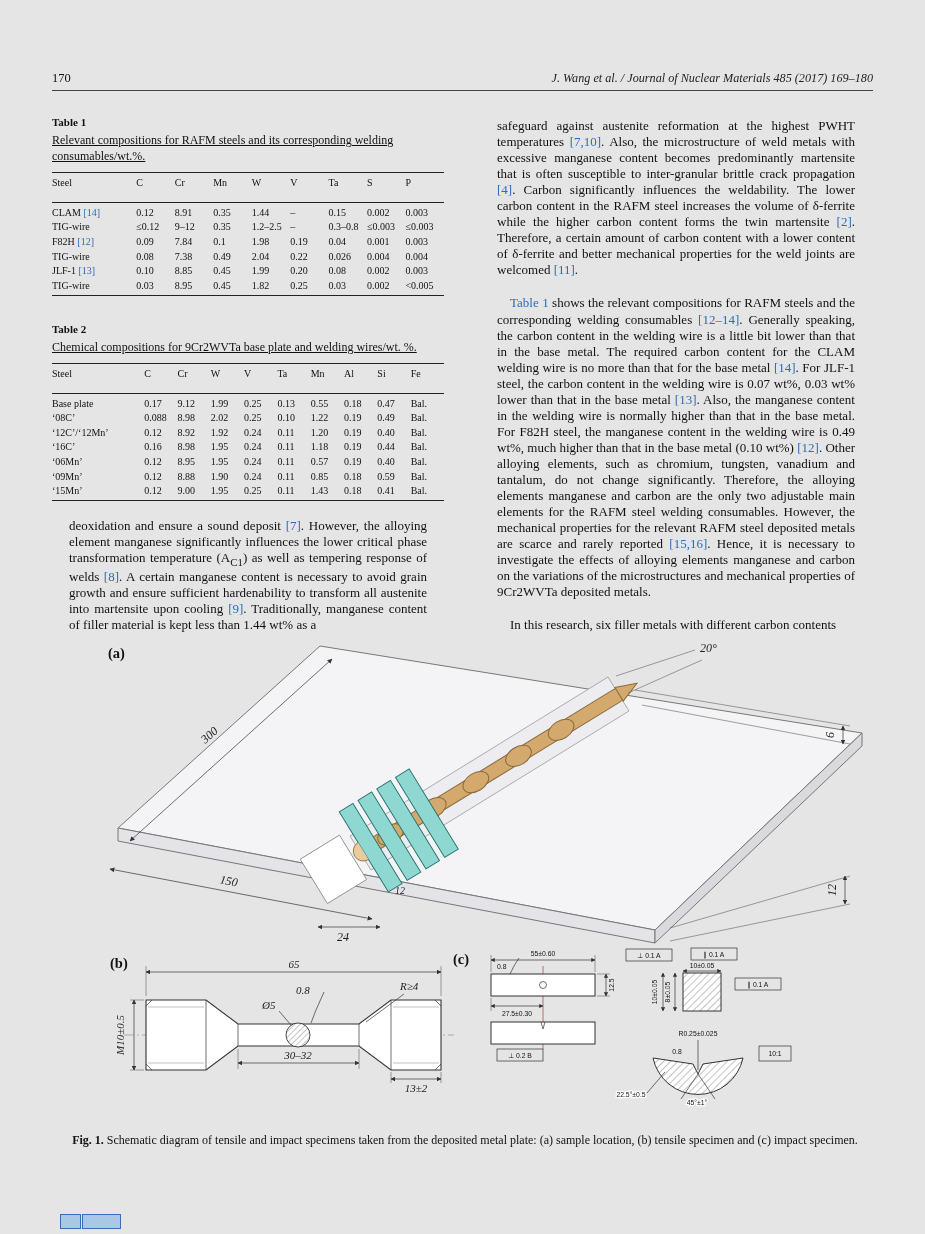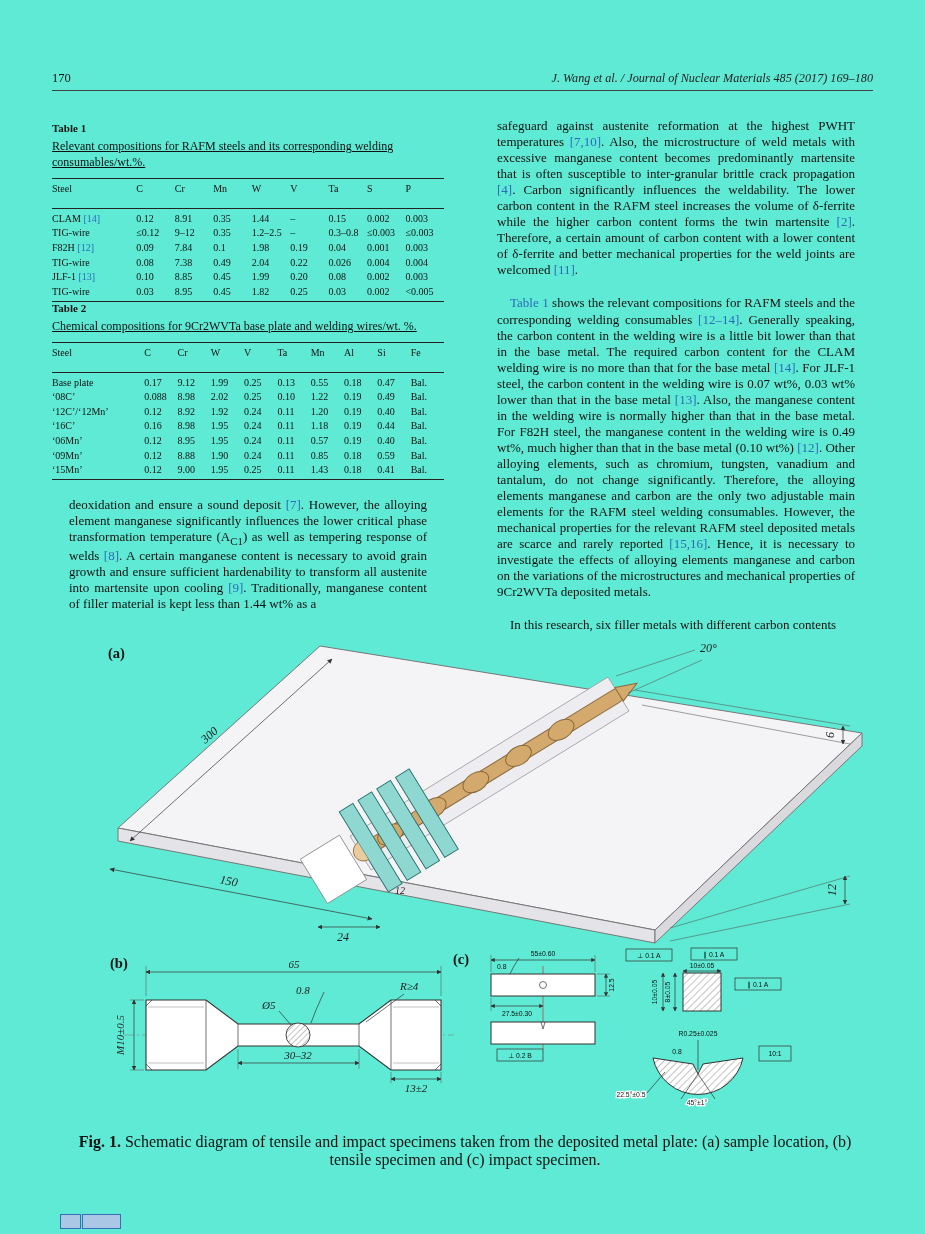--- a/index.html
+++ b/index.html
@@ -1,54 +1,54 @@
 <!DOCTYPE html>
 <html style="--link: #2b6cb8; --bead: #d4a96d; --teal: #8fd8d2;"><head>
 <meta charset="utf-8">
 <style>
   html,body { margin:0; padding:0; background:#ffffff; }
-  .page { position:relative; width:925px; height:1234px; background:#5eead4; overflow:hidden;
+  .page { position:relative; width:925px; height:1234px; background:#e5e5e5; overflow:hidden;
           font-family:"Liberation Serif", serif; color:#111; }
 
   
   .header { position:absolute; left:52px; right:52px; top:71px; height:18px; }
   .page-number { position:absolute; left:0; top:0; font-size:12.5px; }
   .journal-line { position:absolute; left:0; right:0; top:0; text-align:right; font-style:italic;
                   font-size:12.2px; color:#222; }
   .header-rule { position:absolute; left:52px; right:52px; top:90px; border-top:1px solid #444; }
 
   
-  .columns { position:absolute; left:52px; top:101px; width:821px; display:flex; gap:36px; align-items:center; }
+  .columns { position:absolute; left:52px; top:101px; width:821px; display:flex; gap:36px; align-items:flex-end; }
   .col { width:392px; flex:0 0 auto; }
 
   .table-label { font-size:11px; font-weight:bold; margin:0 0 5px 0; }
   .table-caption { font-size:12px; line-height:1.32; margin:0 0 7px 0;text-decoration:underline; }
   table.data { width:100%; border-collapse:collapse; table-layout:fixed; font-size:10px;
                border-top:1.2px solid #222; border-bottom:1.2px solid #222; }
   table.data thead th { font-weight:normal; text-align:left; padding:4px 2px 14px 0;
                         border-bottom:1px solid #222; }
   table.data tbody td { padding:1.8px 2px 1.8px 0; white-space:nowrap; }
   table.data tbody tr:first-child td { padding-top:4px; }
   table.data tbody tr:last-child td { padding-bottom:4px; }
   #table1 th:first-child { width:21%; }
   #table2 th:first-child { width:23%; }
-  .table2-block { }
+  .table2-block { margin-top:27px; }
   .left-par { margin-top:50px; }
 
   .body-par { font-size:13px; line-height:1.235; text-align:justify; margin:17px; }
   .indent { text-indent:13px; }
   .ref { color:var(--link); }
 
   
   .figure { position:absolute; left:50px; top:638px; width:826px; height:496px; }
   .fig-a { position:absolute; left:0; top:0; }
   .fig-b { position:absolute; left:58px; top:312px; }
   .fig-c { position:absolute; left:403px; top:308px; }
   .fig-caption { position:absolute; left:60px; right:55px; top:1133px; text-align:center;
-                 font-size:16px; color:#111; }
+                 font-size:12px; color:#111; }
 
   
   .dim-a { font:italic 12px "Liberation Serif", serif; fill:#222; }
   .dim-a-small { font:italic 10px "Liberation Serif", serif; fill:#222; }
   .dim-b { font:italic 11px "Liberation Serif", serif; fill:#222; }
   .dim-c { font:6.8px "Liberation Sans", sans-serif; fill:#111; }
   .halo { stroke:#fff; stroke-width:2.5px; paint-order:stroke; }
   .tag-label { font:bold 14.5px "Liberation Serif", serif; fill:#111; }
   .dimline { stroke:#333; stroke-width:0.7; fill:none; }
   .extline { stroke:#555; stroke-width:0.55; fill:none; }

